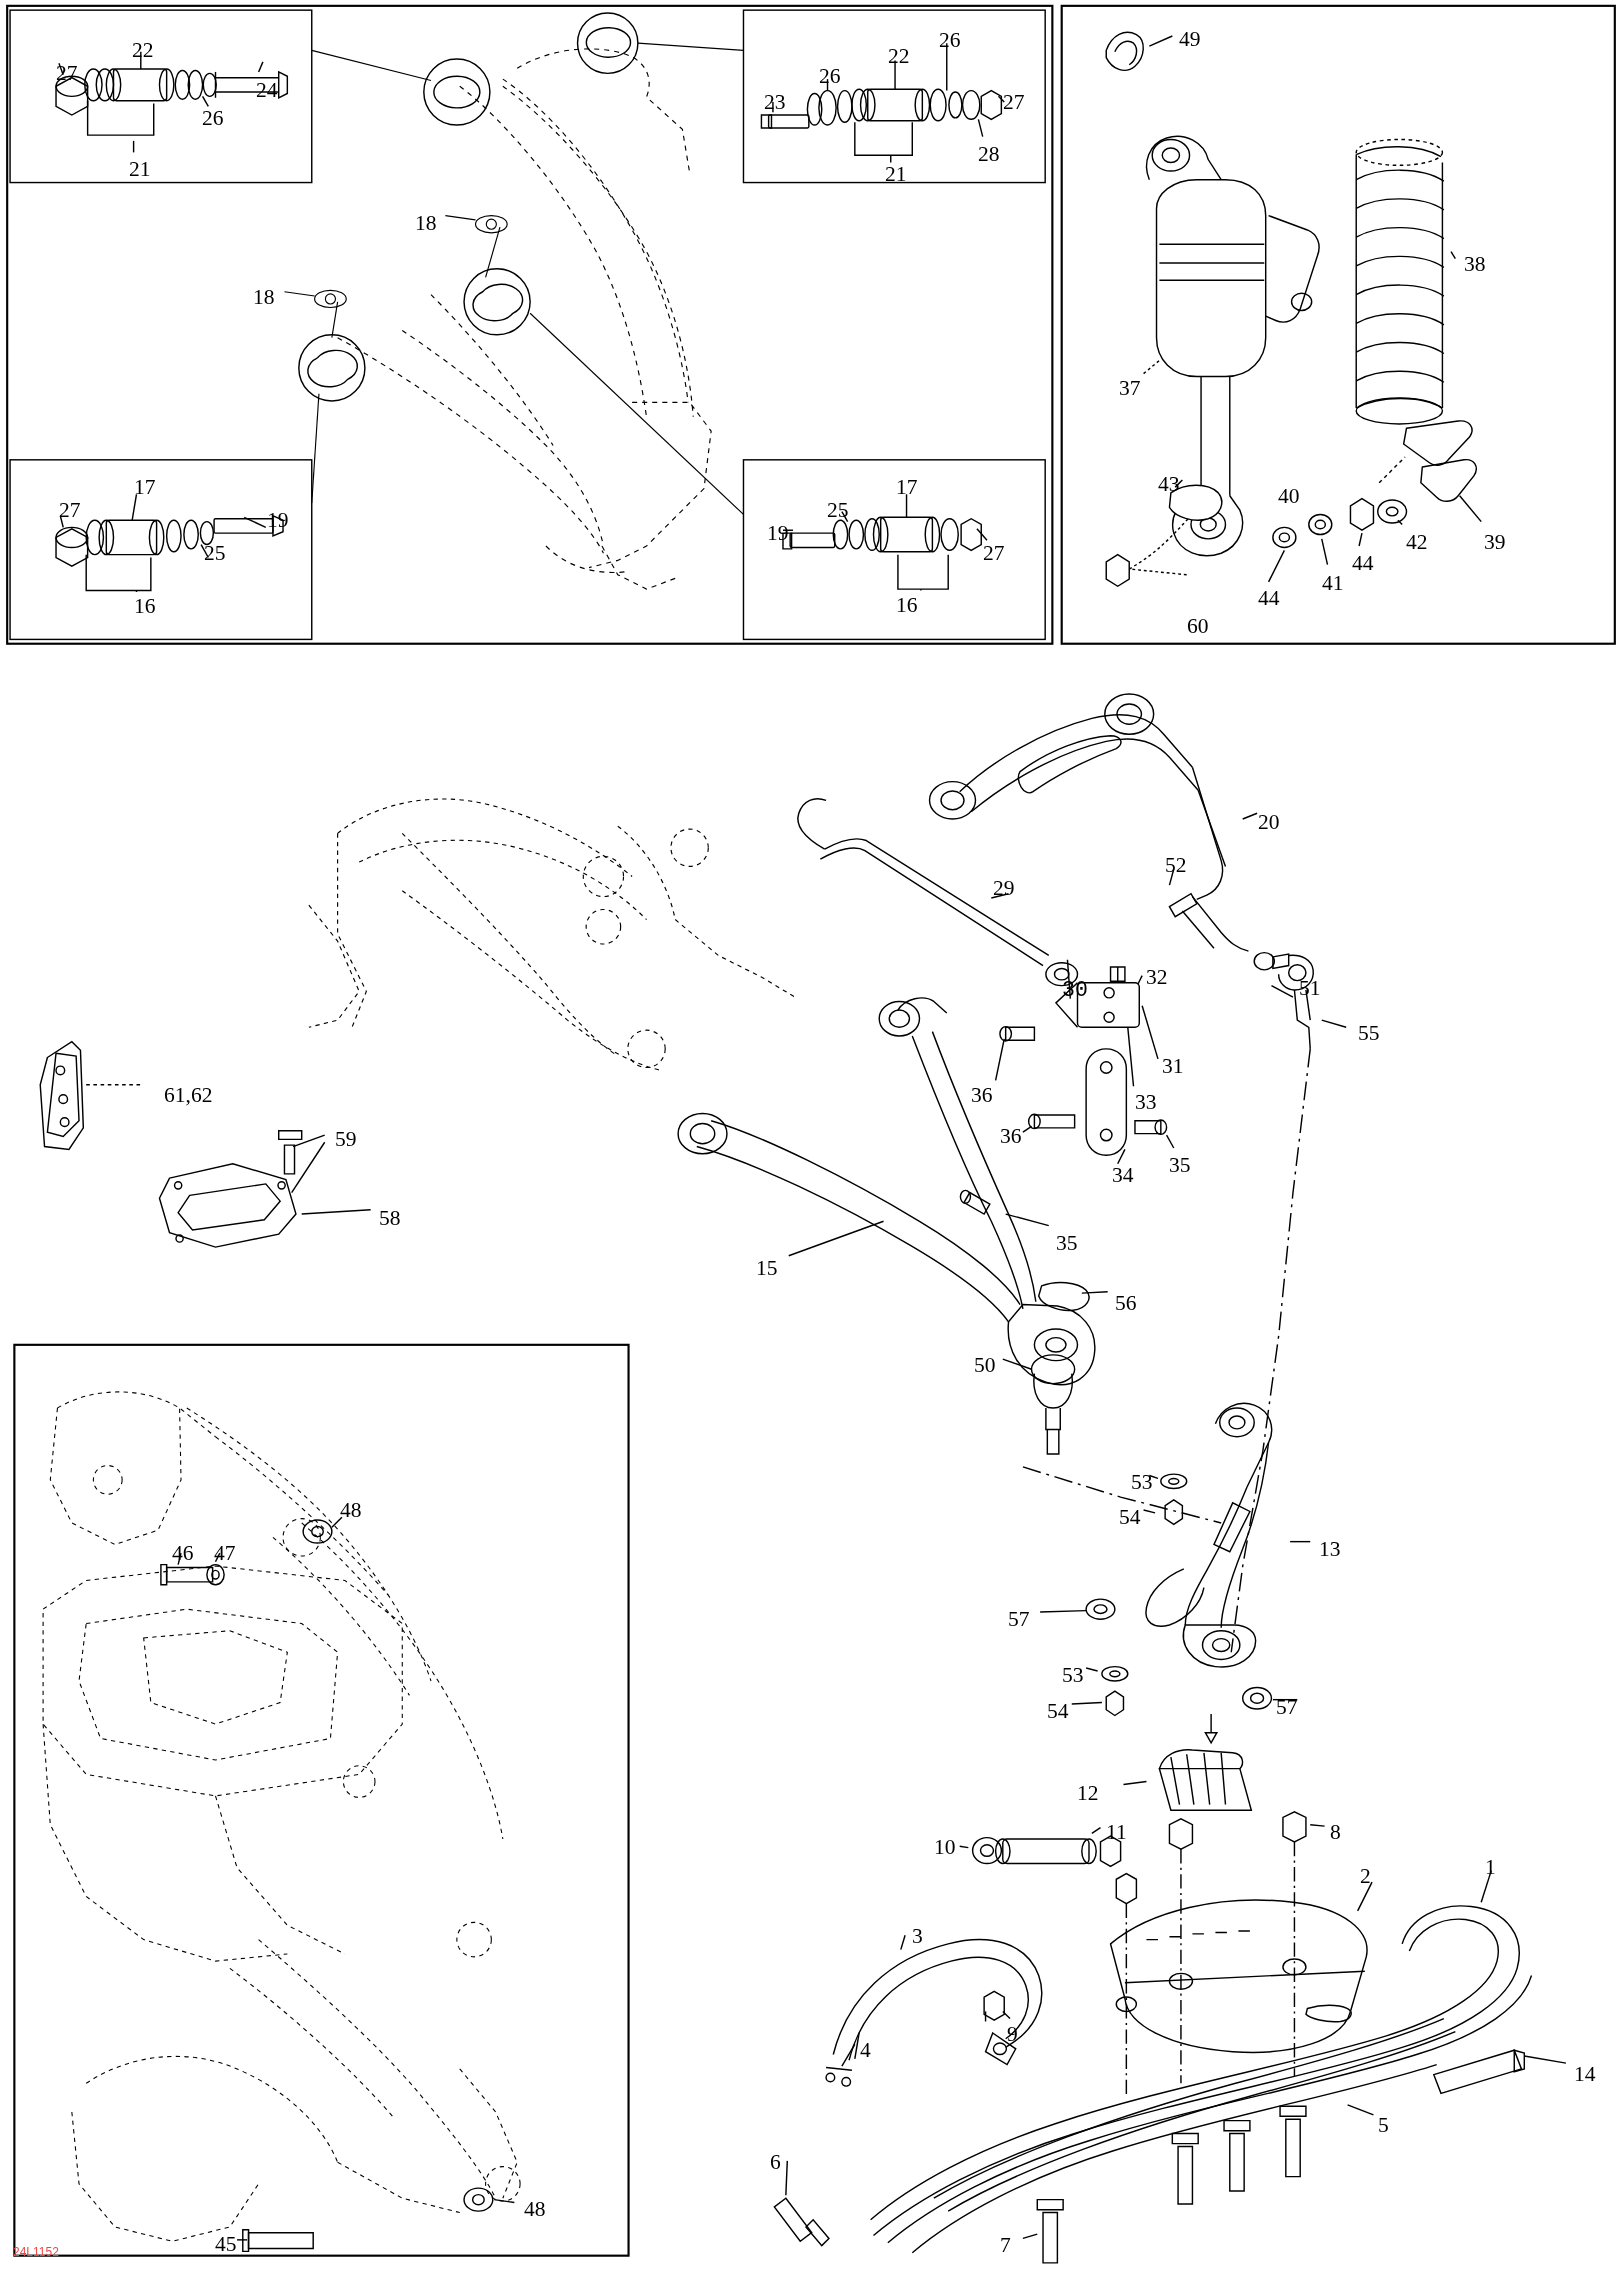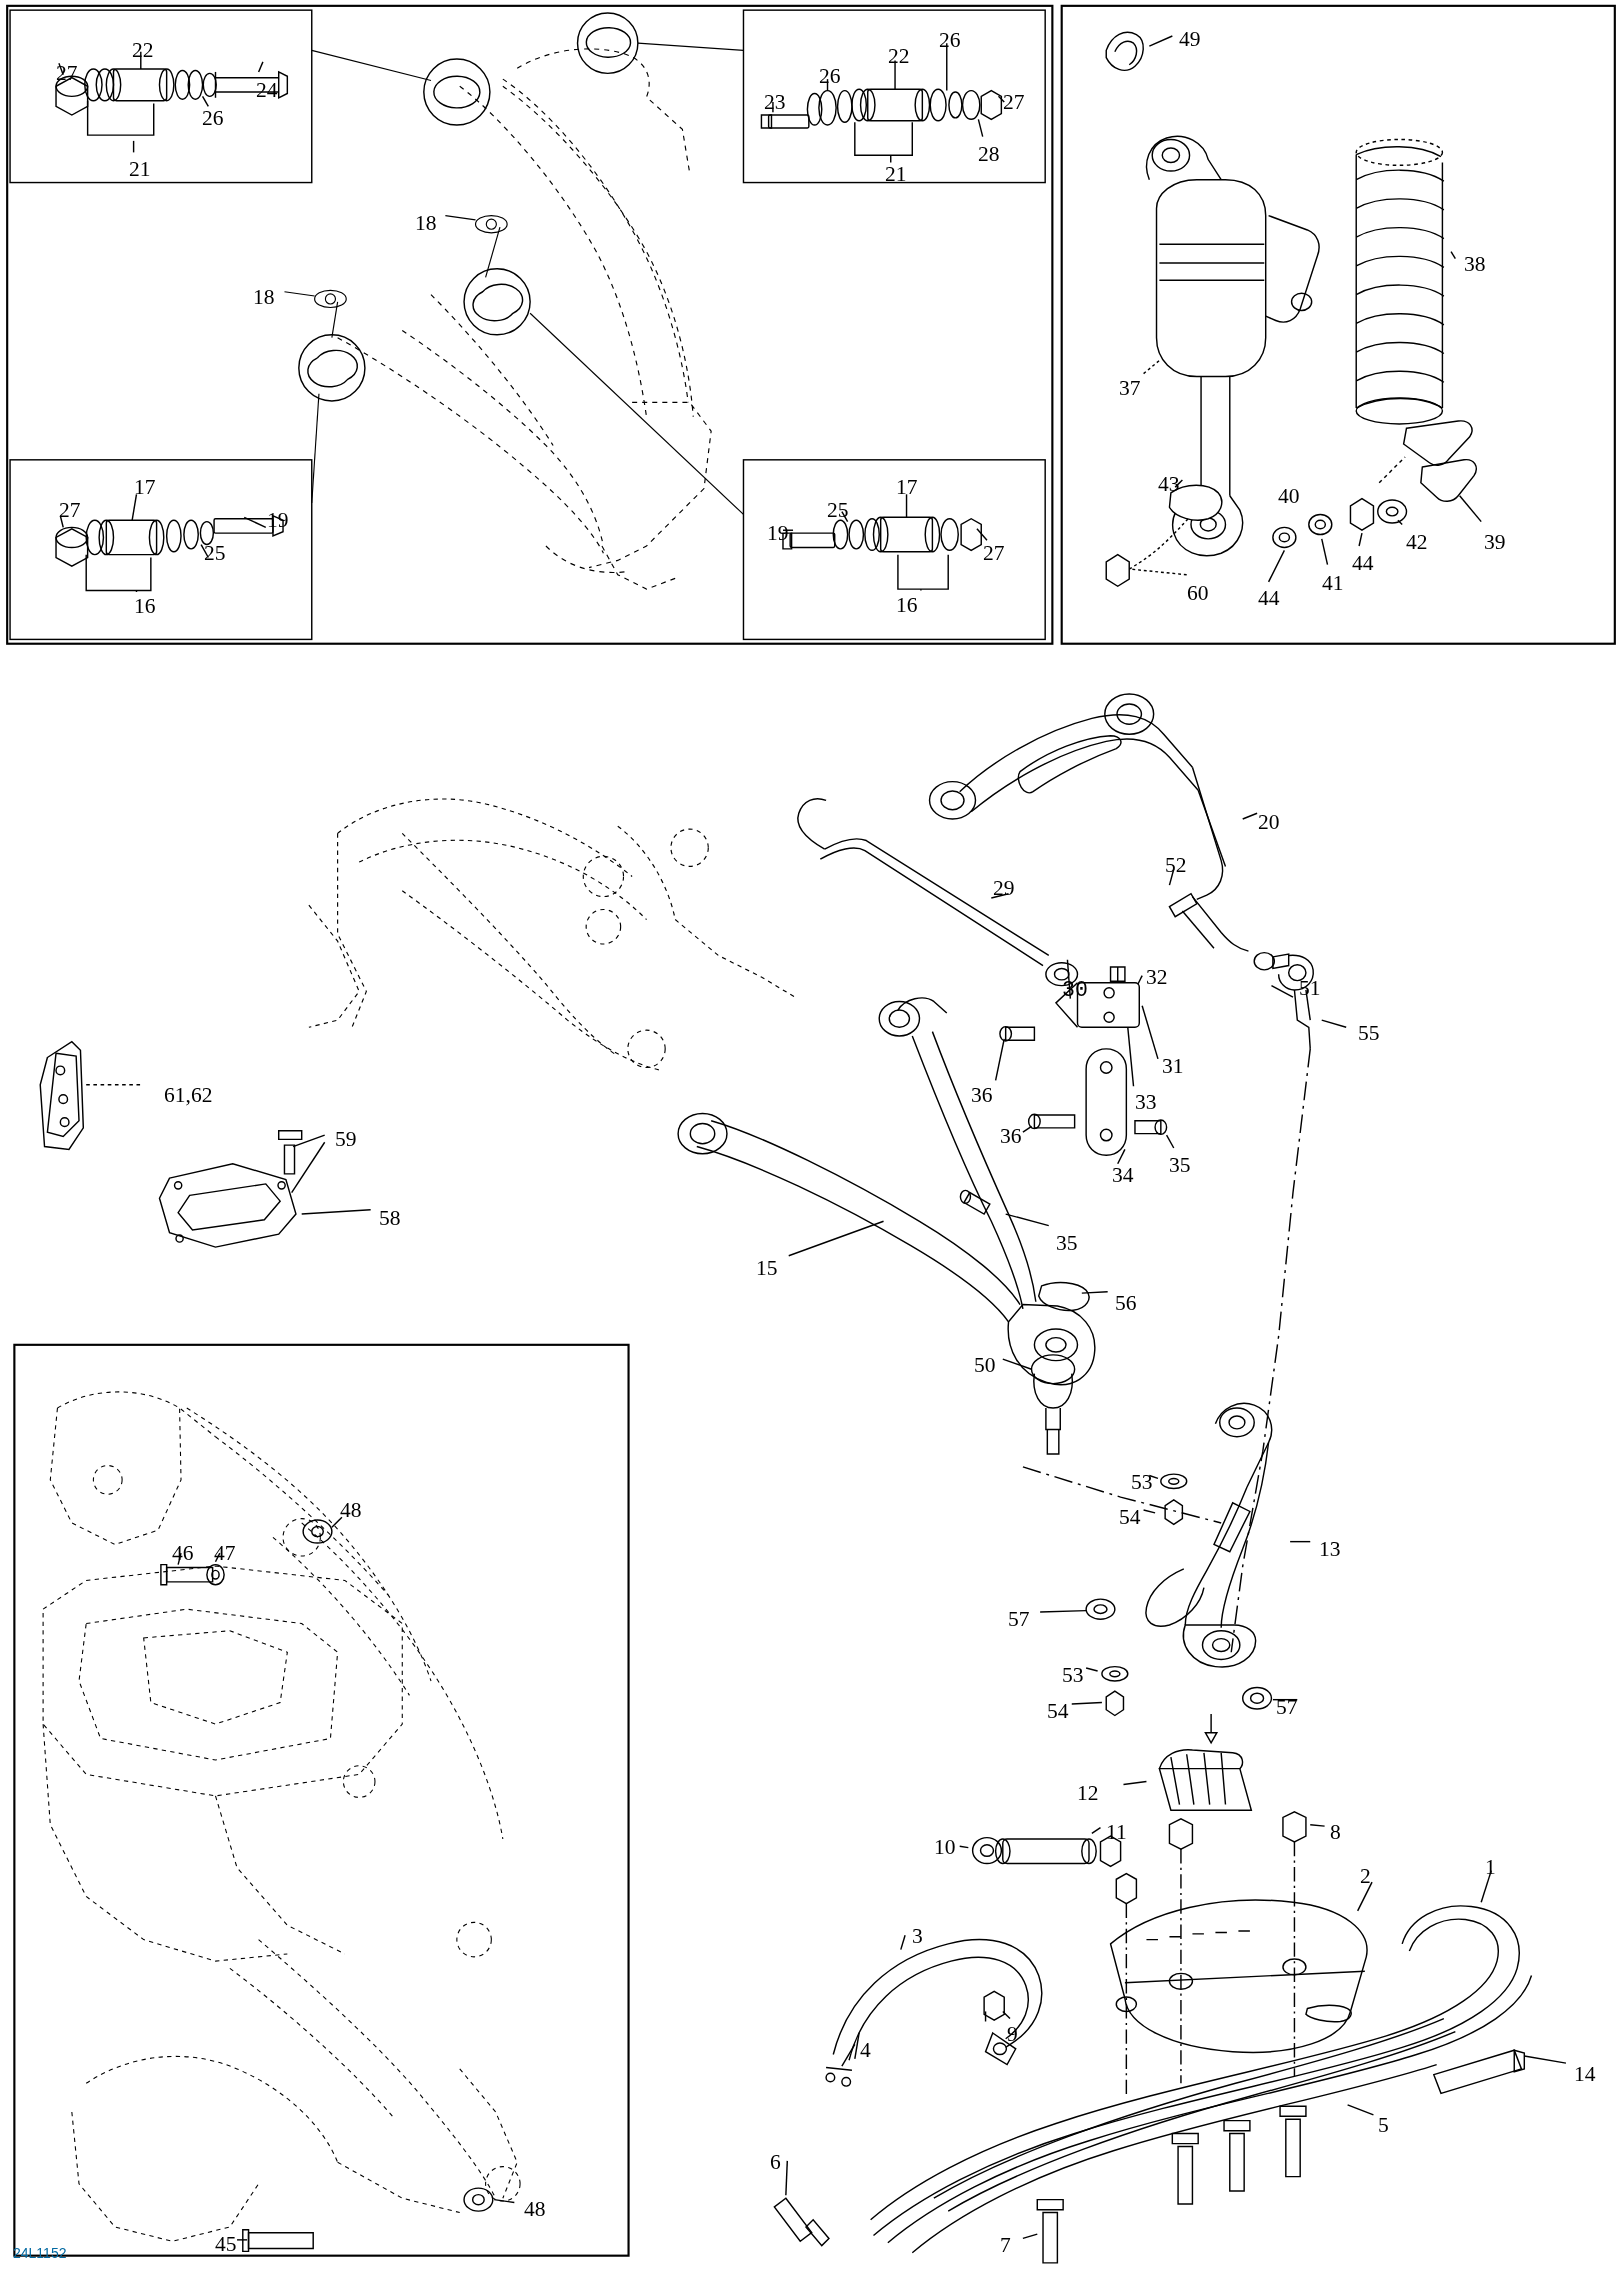--- a/index.html
+++ b/index.html
@@ -1,19 +1,19 @@
 <!DOCTYPE html>
 <html style="font-size:11.5px"><head>
 <meta charset="utf-8">
 <style>
   html,body{margin:0;padding:0;background:#fff;}
   body{width:1622px;height:2273px;position:relative;font-family:"Liberation Serif",serif;}
   #sheet{position:absolute;left:0;top:0;width:1622px;height:2273px;overflow:hidden;}
   .lbl{position:absolute;font-family:"Liberation Serif",serif;font-size:21.5px;color:#000;white-space:nowrap;line-height:1;}
-  .code{position:absolute;font-family:"Liberation Sans",sans-serif;font-size:14px;color:#0369a1;}
+  .code{position:absolute;font-family:"Liberation Sans",sans-serif;font-size:12px;color:#ef4444;}
   svg{position:absolute;left:0;top:0;}
   .ln{stroke:#000;fill:none;}
 </style>
 </head>
 <body>
 
 <div id="sheet">
 
   <svg width="1622" height="2273" viewBox="0 0 2258 3164">
     <g class="ln" stroke-width="2">
@@ -534,21 +534,21 @@
   <div class="lbl" style="left:1179px;top:29px;">49</div>
   <div class="lbl" style="left:1464px;top:254px;">38</div>
   <div class="lbl" style="left:1119px;top:378px;">37</div>
   <div class="lbl" style="left:1278px;top:486px;">40</div>
   <div class="lbl" style="left:1158px;top:474px;">43</div>
   <div class="lbl" style="left:1484px;top:532px;">39</div>
   <div class="lbl" style="left:1406px;top:532px;">42</div>
   <div class="lbl" style="left:1352px;top:553px;">44</div>
   <div class="lbl" style="left:1322px;top:573px;">41</div>
   <div class="lbl" style="left:1258px;top:588px;">44</div>
-  <div class="lbl" style="left:1187px;top:583px;">60</div>
+  <div class="lbl" style="left:1187px;top:616px;">60</div>
 
   <div class="lbl" style="left:1258px;top:812px;">20</div>
   <div class="lbl" style="left:1165px;top:855px;">52</div>
   <div class="lbl" style="left:1299px;top:978px;">51</div>
   <div class="lbl" style="left:1358px;top:1023px;">55</div>
   <div class="lbl" style="left:993px;top:878px;">29</div>
   <div class="lbl" style="left:1062px;top:980px;font-family:Liberation Mono, monospace;">30</div>
   <div class="lbl" style="left:1146px;top:967px;">32</div>
   <div class="lbl" style="left:1162px;top:1056px;font-family:Liberation Serif, serif;">31</div>
   <div class="lbl" style="left:1135px;top:1092px;">33</div>

